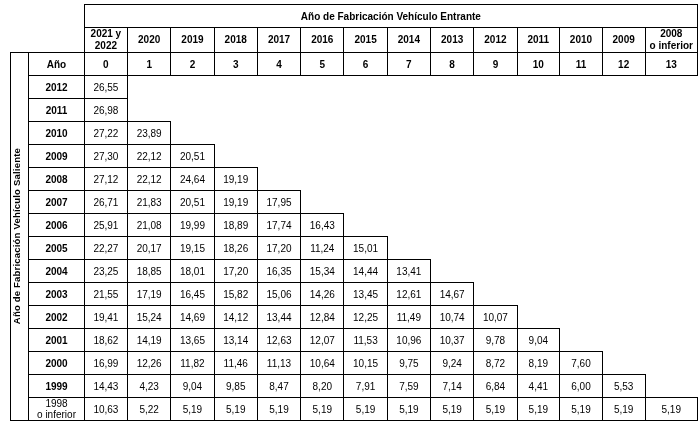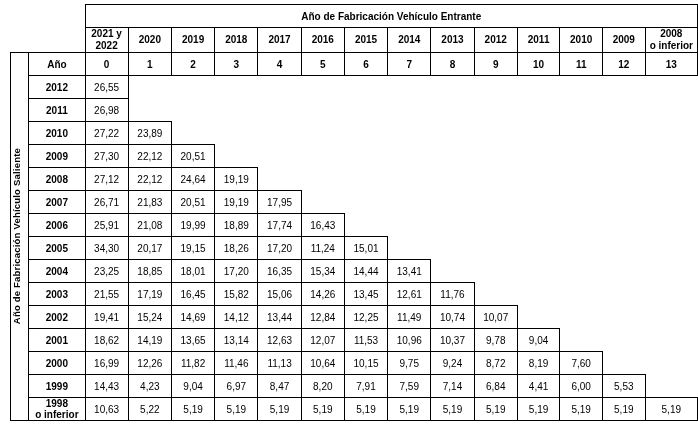--- a/index.html
+++ b/index.html
@@ -63,21 +63,21 @@
   }
   .anio-head {
     font-weight: bold;
     font-size: 11px;
   }
   .row-label {
     font-weight: bold;
     font-size: 11px;
   }
   .row-label-two {
-    font-weight: bold;
+    font-weight: normal;
     font-size: 10px;
     line-height: 11px;
   }
   .val {
     font-size: 10.5px;
   }
   .side-label-cell {
     border: 1px solid #000000;
     text-align: center;
     vertical-align: middle;
@@ -275,21 +275,21 @@
           <td class="empty-cell"></td>
           <td class="empty-cell"></td>
           <td class="empty-cell"></td>
           <td class="empty-cell"></td>
           <td class="empty-cell"></td>
           <td class="empty-cell"></td>
           <td class="empty-cell"></td>
         </tr>
         <tr>
           <td class="bx row-label">2005</td>
-          <td class="bx val">34,30</td>
+          <td class="bx val">22,27</td>
           <td class="bx val">20,17</td>
           <td class="bx val">19,15</td>
           <td class="bx val">18,26</td>
           <td class="bx val">17,20</td>
           <td class="bx val">11,24</td>
           <td class="bx val">15,01</td>
           <td class="empty-cell"></td>
           <td class="empty-cell"></td>
           <td class="empty-cell"></td>
           <td class="empty-cell"></td>
@@ -317,21 +317,21 @@
         <tr>
           <td class="bx row-label">2003</td>
           <td class="bx val">21,55</td>
           <td class="bx val">17,19</td>
           <td class="bx val">16,45</td>
           <td class="bx val">15,82</td>
           <td class="bx val">15,06</td>
           <td class="bx val">14,26</td>
           <td class="bx val">13,45</td>
           <td class="bx val">12,61</td>
-          <td class="bx val">11,76</td>
+          <td class="bx val">14,67</td>
           <td class="empty-cell"></td>
           <td class="empty-cell"></td>
           <td class="empty-cell"></td>
           <td class="empty-cell"></td>
           <td class="empty-cell"></td>
         </tr>
         <tr>
           <td class="bx row-label">2002</td>
           <td class="bx val">19,41</td>
           <td class="bx val">15,24</td>
@@ -380,21 +380,21 @@
           <td class="bx val">8,19</td>
           <td class="bx val">7,60</td>
           <td class="empty-cell"></td>
           <td class="empty-cell"></td>
         </tr>
         <tr>
           <td class="bx row-label">1999</td>
           <td class="bx val">14,43</td>
           <td class="bx val">4,23</td>
           <td class="bx val">9,04</td>
-          <td class="bx val">6,97</td>
+          <td class="bx val">9,85</td>
           <td class="bx val">8,47</td>
           <td class="bx val">8,20</td>
           <td class="bx val">7,91</td>
           <td class="bx val">7,59</td>
           <td class="bx val">7,14</td>
           <td class="bx val">6,84</td>
           <td class="bx val">4,41</td>
           <td class="bx val">6,00</td>
           <td class="bx val">5,53</td>
           <td class="empty-cell"></td>

